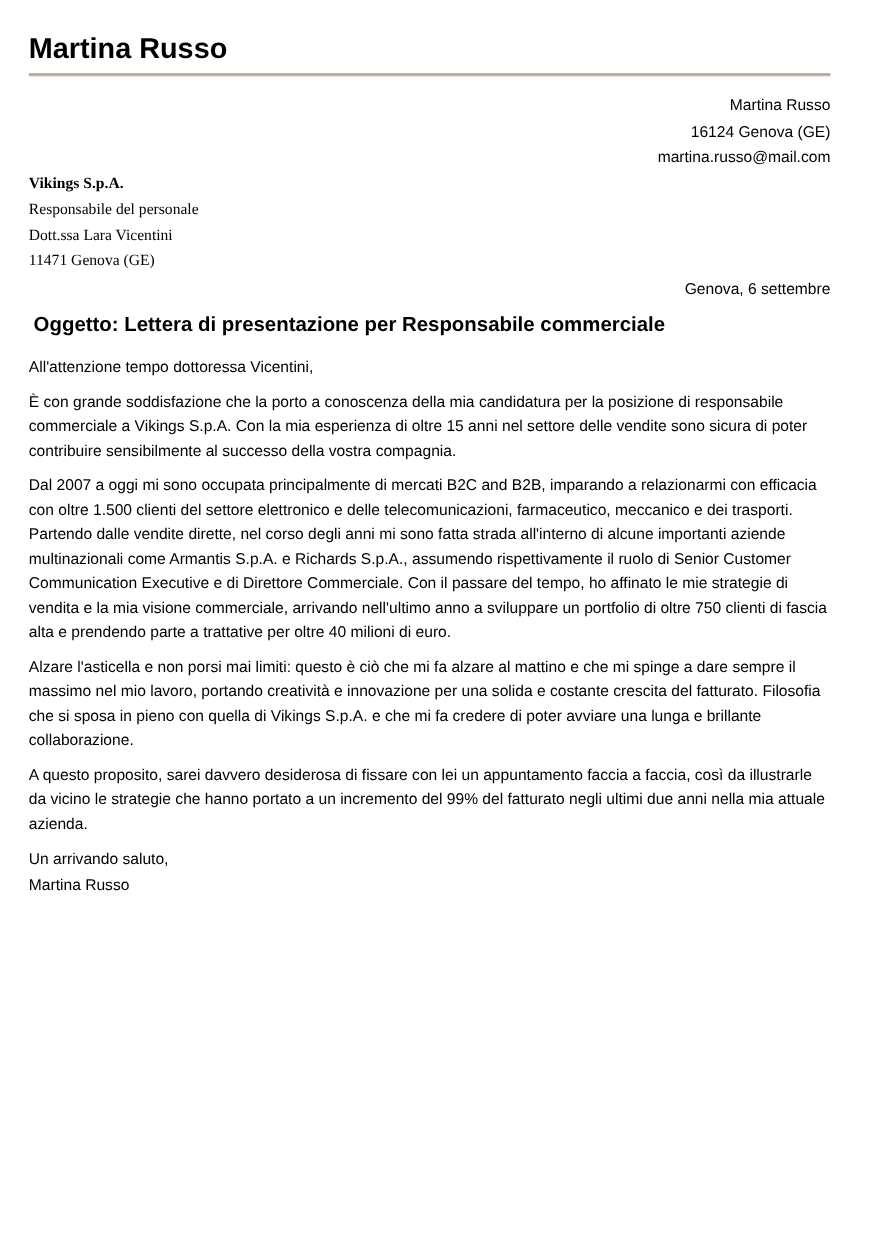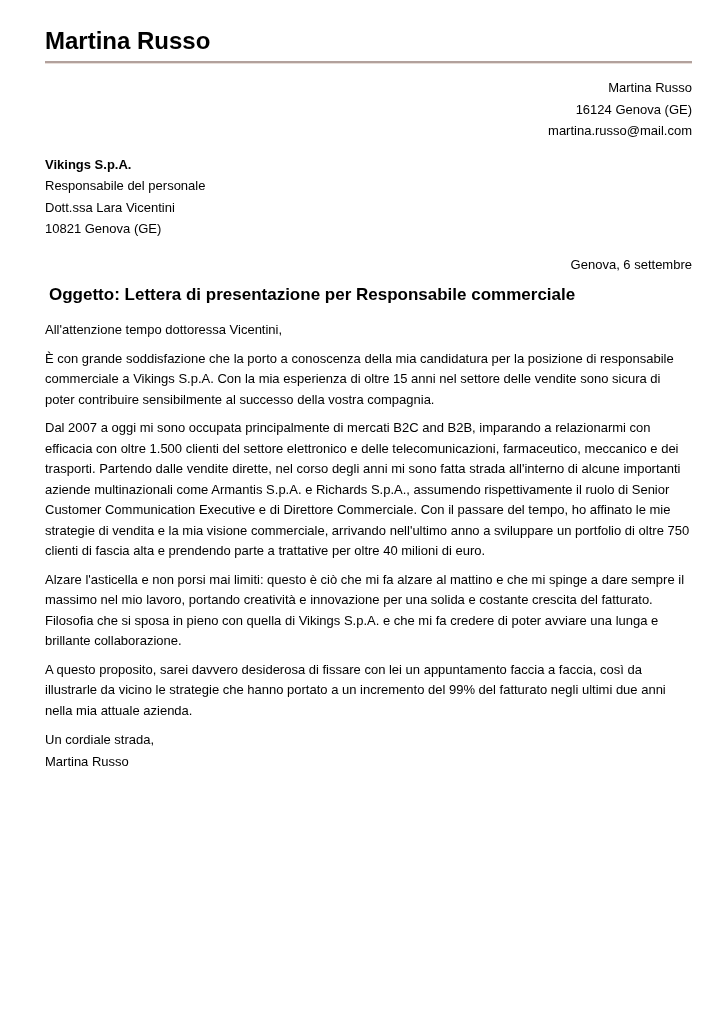--- a/index.html
+++ b/index.html
@@ -11,21 +11,21 @@
   body {
     width: 728px;
     height: 1030px;
     overflow: hidden;
     font-family: "Liberation Sans", "DejaVu Sans", sans-serif;
     color: #000000;
   }
   .page {
     width: 728px;
     height: 1030px;
-    padding: 28px 36px 0 45px;
+    padding: 28px 36px 0 24px;
     background: #ffffff;
   }
   
   .doc-title {
     margin: 0;
     font-size: 24px;
     line-height: 26px;
     font-weight: bold;
     color: #000000;
   }
@@ -37,29 +37,30 @@
   }
   
   .sender-block {
     margin-top: 14px;
     text-align: right;
     font-size: 13px;
     line-height: 21.5px;
   }
   
   .recipient-block {
-    margin-top: 12px;
+    margin-top: 0;
     text-align: left;
     font-size: 13px;
     line-height: 21.5px;
+    font-family: Liberation Serif, serif;
   }
   .bold { font-weight: bold; }
   
   .date-line {
-    margin-top: 14px;
+    margin-top: 2px;
     text-align: right;
     font-size: 13px;
     line-height: 21.5px;
   }
   
   .subject {
     margin: 8px 0 0 4px;
     font-size: 17px;
     line-height: 24px;
     font-weight: bold;
@@ -93,33 +94,33 @@
   <div class="sender-block">
     <div>Martina Russo</div>
     <div>16124 Genova (GE)</div>
     <div>martina.russo@mail.com</div>
   </div>
 
   <div class="recipient-block">
     <div class="bold">Vikings S.p.A.</div>
     <div>Responsabile del personale</div>
     <div>Dott.ssa Lara Vicentini</div>
-    <div>10821 Genova (GE)</div>
+    <div>11471 Genova (GE)</div>
   </div>
 
   <div class="date-line">Genova, 6 settembre</div>
 
   <h2 class="subject">Oggetto: Lettera di presentazione per Responsabile commerciale</h2>
 
   <div class="letter-body">
     <p>All'attenzione tempo dottoressa Vicentini,</p>
     <p>È con grande soddisfazione che la porto a conoscenza della mia candidatura per la posizione di responsabile commerciale a Vikings S.p.A. Con la mia esperienza di oltre 15 anni nel settore delle vendite sono sicura di poter contribuire sensibilmente al successo della vostra compagnia.</p>
     <p>Dal 2007 a oggi mi sono occupata principalmente di mercati B2C and B2B, imparando a relazionarmi con efficacia con oltre 1.500 clienti del settore elettronico e delle telecomunicazioni, farmaceutico, meccanico e dei trasporti. Partendo dalle vendite dirette, nel corso degli anni mi sono fatta strada all'interno di alcune importanti aziende multinazionali come Armantis S.p.A. e Richards S.p.A., assumendo rispettivamente il ruolo di Senior Customer Communication Executive e di Direttore Commerciale. Con il passare del tempo, ho affinato le mie strategie di vendita e la mia visione commerciale, arrivando nell'ultimo anno a sviluppare un portfolio di oltre 750 clienti di fascia alta e prendendo parte a trattative per oltre 40 milioni di euro.</p>
     <p>Alzare l'asticella e non porsi mai limiti: questo è ciò che mi fa alzare al mattino e che mi spinge a dare sempre il massimo nel mio lavoro, portando creatività e innovazione per una solida e costante crescita del fatturato. Filosofia che si sposa in pieno con quella di Vikings S.p.A. e che mi fa credere di poter avviare una lunga e brillante collaborazione.</p>
     <p>A questo proposito, sarei davvero desiderosa di fissare con lei un appuntamento faccia a faccia, così da illustrarle da vicino le strategie che hanno portato a un incremento del 99% del fatturato negli ultimi due anni nella mia attuale azienda.</p>
 
     <div class="closing-block">
-      <div>Un cordiale strada,</div>
+      <div>Un arrivando saluto,</div>
       <div>Martina Russo</div>
     </div>
   </div>
 
 </div>
 
 </body></html>

